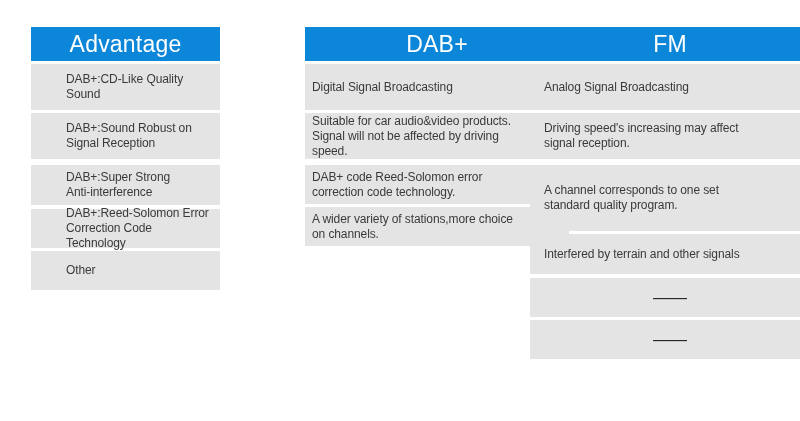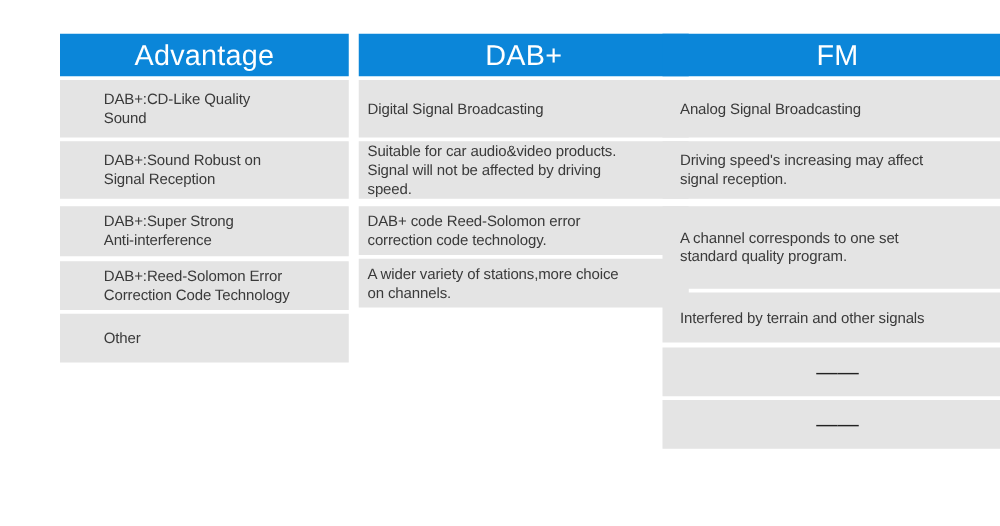--- a/index.html
+++ b/index.html
@@ -11,22 +11,22 @@
     width: 800px;
     height: 421px;
     position: relative;
     font-family: "Liberation Sans", "DejaVu Sans", sans-serif;
     overflow: hidden;
   }
   .col {
     position: absolute;
     top: 27px;
   }
-  .col-advantage { left: 48px;  width: 231px; }
-  .col-dab       { left: 287px; width: 264px; }
+  .col-advantage { left: 31px;  width: 189px; }
+  .col-dab       { left: 305px; width: 264px; }
   .col-fm        { left: 530px; width: 280px; }
 
   .header {
     box-sizing: border-box;
     width: 100%;
     height: 34px;
     margin-bottom: 3px;
     background: var(--accent, #0b86d9);
     color: #ffffff;
     font-size: 23px;

